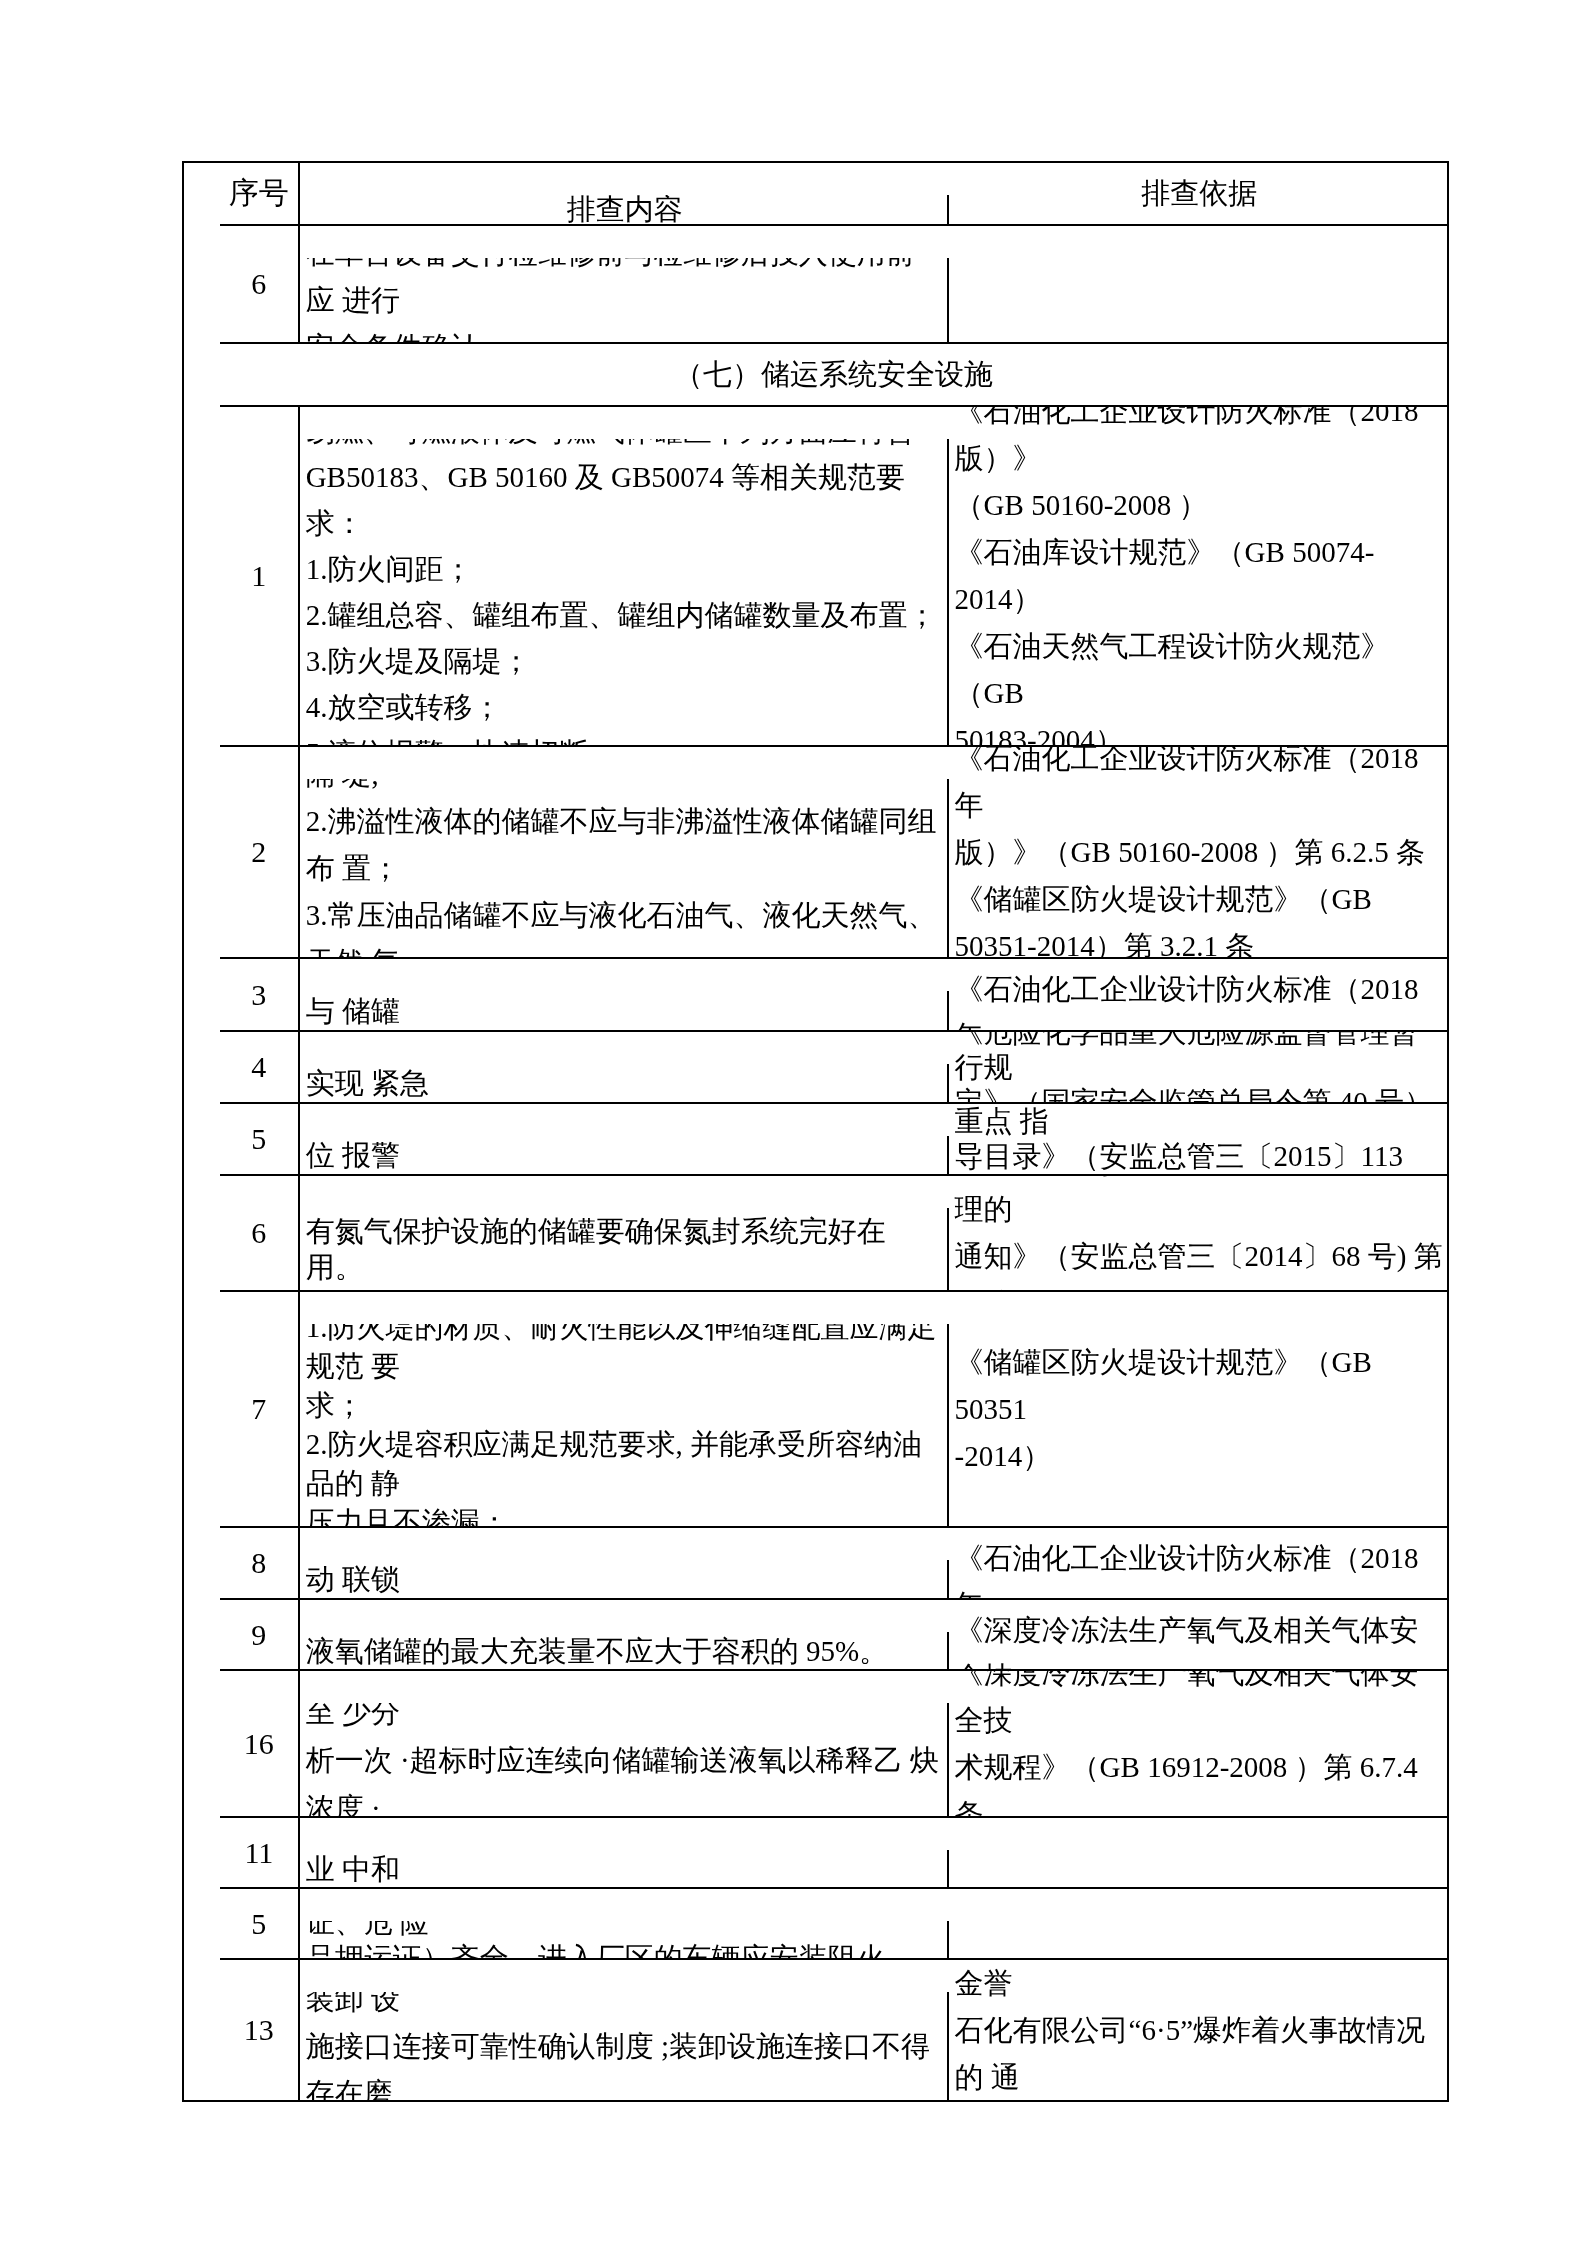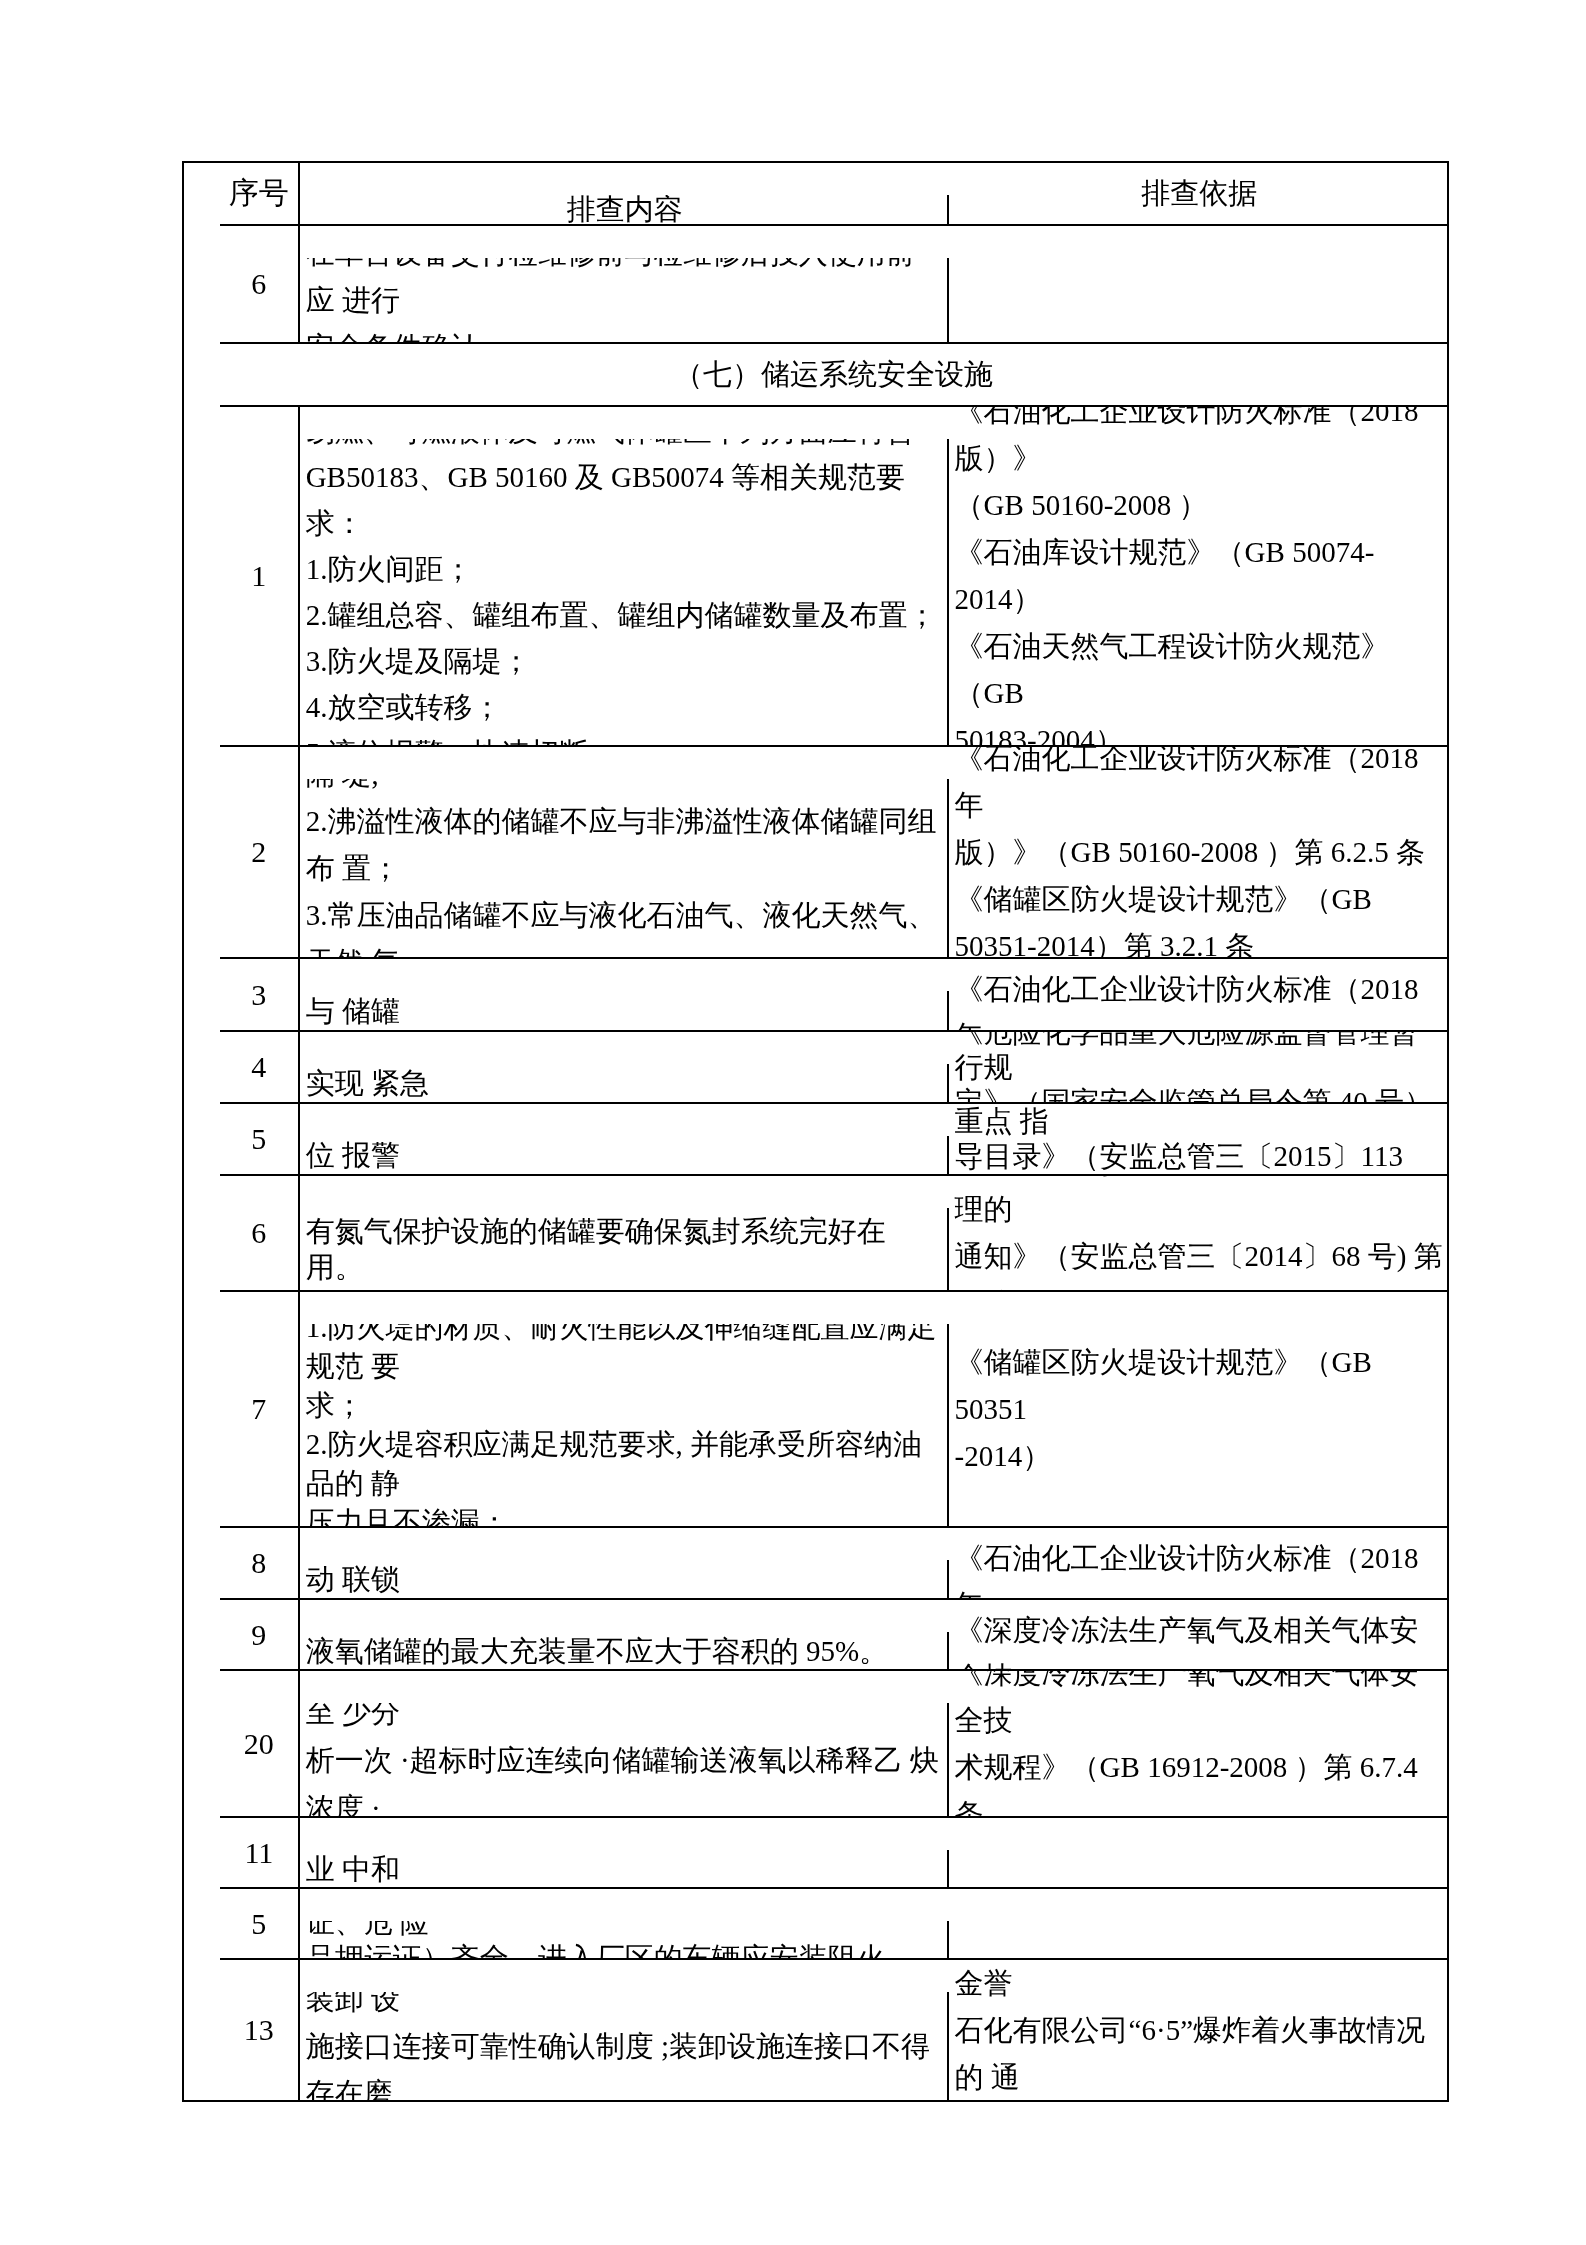--- a/index.html
+++ b/index.html
@@ -212,21 +212,21 @@
     </div>
 
     <div class="row row-9">
       <div class="cell c1">9</div>
       <div class="cell c2">液氧储罐的最大充装量不应大于容积的 95%。</div>
       <div class="cell c3">《深度冷冻法生产氧气及相关气体安全技
 术规程》（GB 16912-2008 ）第 6.7.10 条</div>
     </div>
 
     <div class="row row-10">
-      <div class="cell c1">20</div>
+      <div class="cell c1">16</div>
       <div class="cell c2">定期监测液氧储罐中乙炔、碳氢化合物含量 ·每周至 少分
 析一次 ·超标时应连续向储罐输送液氧以稀释乙 炔浓度 ·
 并启动液氧泵和气化装置向外输送。</div>
       <div class="cell c3">《深度冷冻法生产氧气及相关气体安全技
 术规程》（GB 16912-2008 ）第 6.7.4 条</div>
     </div>
 
     <div class="row row-11">
       <div class="cell c1">11</div>
       <div class="cell c2">应建立危险化学品装卸管理制度 ·明确作业前、作业 中和

